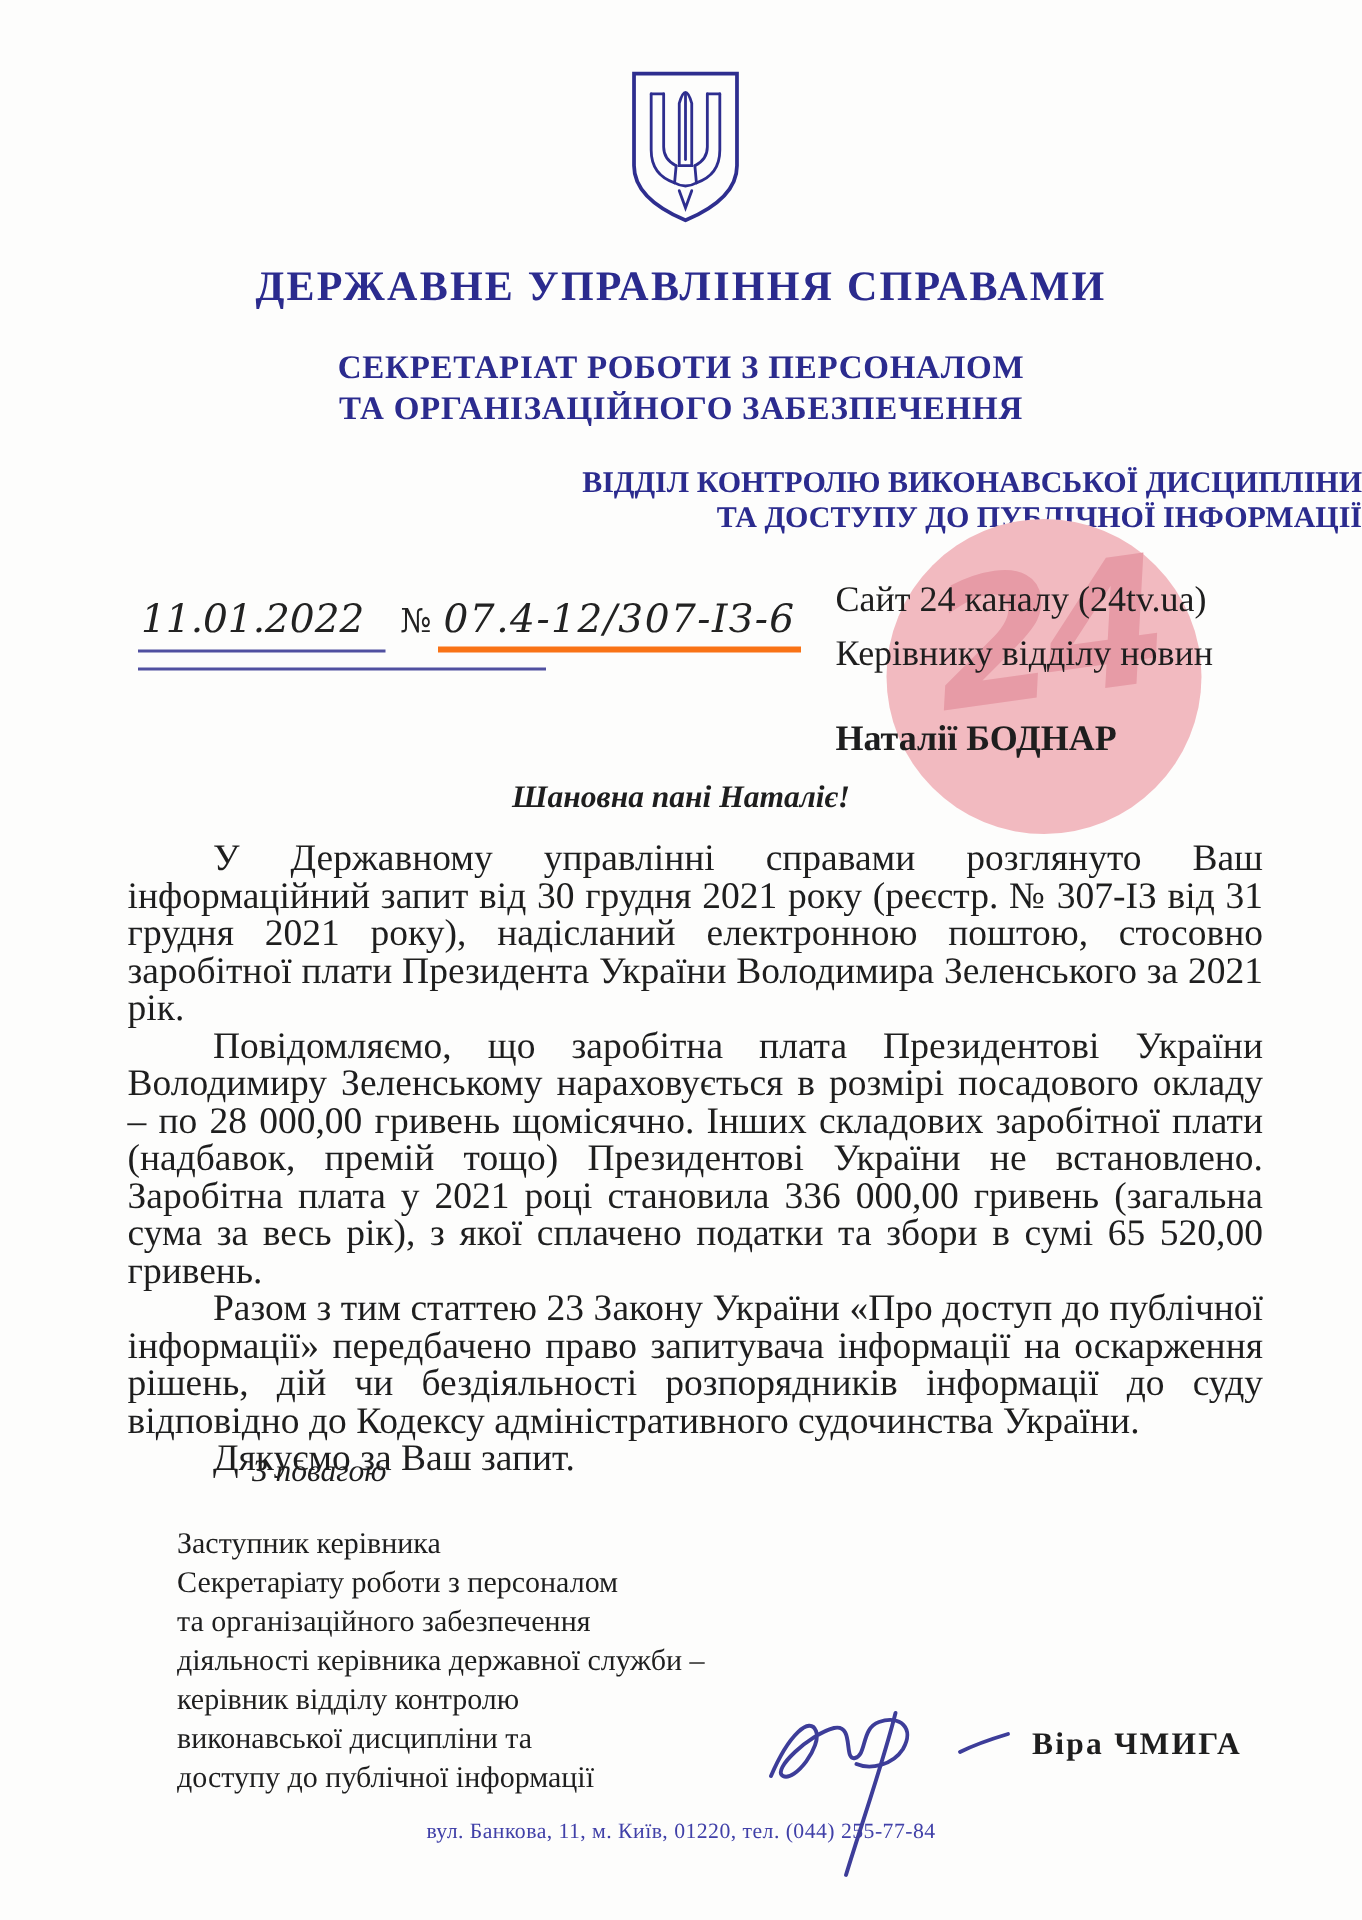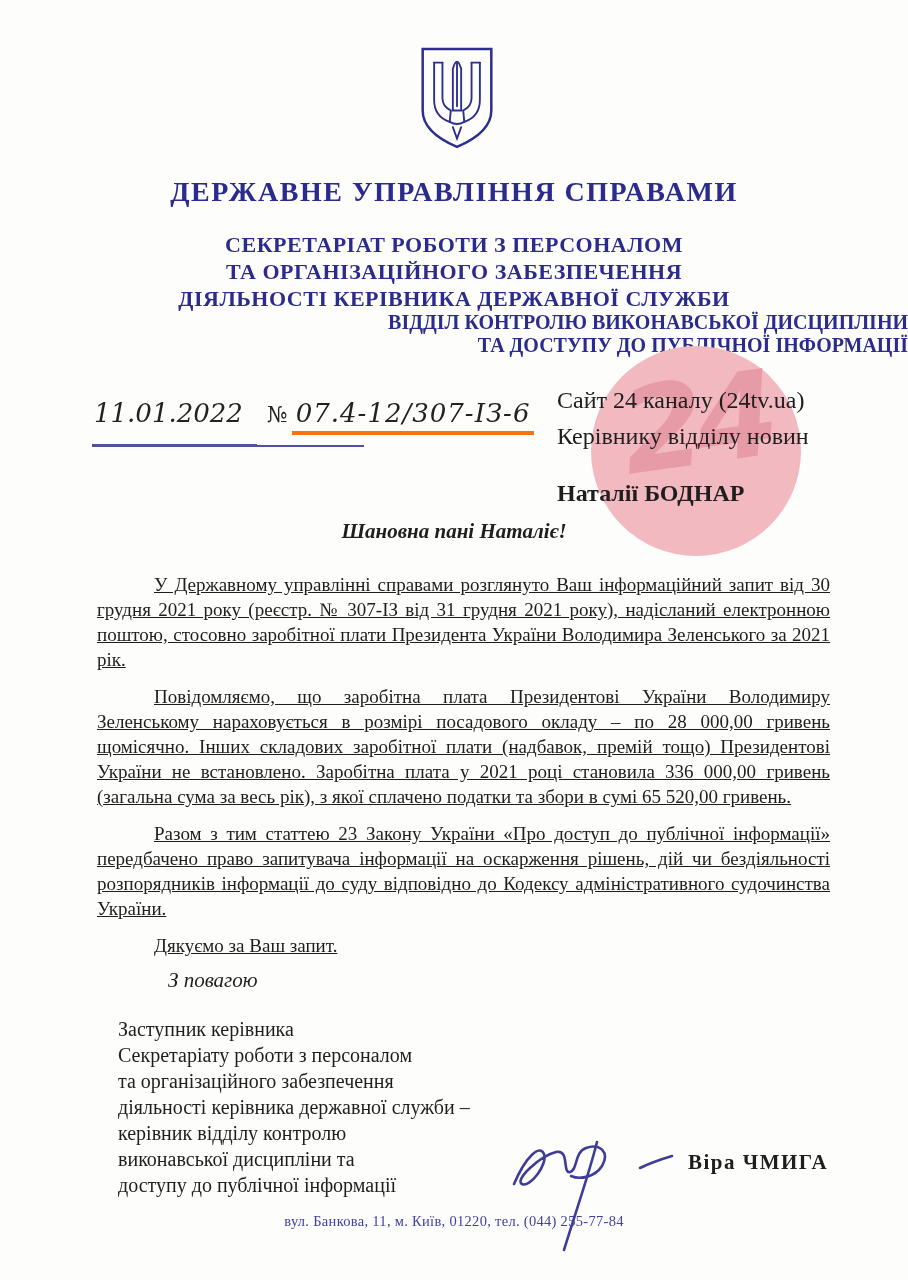--- a/index.html
+++ b/index.html
@@ -50,38 +50,38 @@
     font-family:"DejaVu Sans", sans-serif;
     font-weight:bold; font-size:29px; letter-spacing:7px;
     color:rgba(255,255,255,0.72);
   }
   
   .ref-block { position:absolute; left:92px; top:398px; z-index:2; }
   .ref-row {
     font-family:"DejaVu Serif", serif; font-style:italic;
     font-size:26px; color:#222; white-space:nowrap;
   }
-  .ref-date { border-bottom:2px solid #5050a0; padding:0 14px 16px 2px; }
+  .ref-date { border-bottom:2px solid #5050a0; padding:0 14px 5px 2px; }
   .ref-no { font-style:normal; font-size:22px; padding:0 4px 0 10px; }
   .ref-number { border-bottom:4px solid #f97316; padding:0 4px 3px 4px; letter-spacing:1px; }
   .ref-rule { margin-top:17px; width:272px; border-top:2px solid #5050a0; }
   
   .recipient { position:absolute; left:557px; top:388px; width:300px; z-index:2;
                font-size:24px; line-height:25px; }
   .recipient .r1 { margin-bottom:11px; }
   .recipient .r3 { font-weight:bold;margin-top:32px; }
   
   .salutation {
     position:absolute; top:519px; left:0; width:100%; z-index:2;
     text-align:center; font-weight:bold; font-style:italic; font-size:21px;
   }
   .body-text { position:absolute; left:85px; top:560px; width:757px; z-index:2; }
   .body-text p {
-    margin:12px; text-align:justify; text-indent:57px;
-    font-size:19px; line-height:25px;text-decoration:underline;
+    margin:0; text-align:justify; text-indent:57px;
+    font-size:25px; line-height:25px;
   }
   .body-text p.no-just { text-align:left; }
   
   .regards { position:absolute; left:168px; top:968px; z-index:2;
              font-style:italic; font-size:21px; }
   .signer-title { position:absolute; left:118px; top:1016px; z-index:2;
                   font-size:20px; line-height:26px; }
   .signature { position:absolute; left:500px; top:1122px; width:185px; height:132px; z-index:3; }
   .signer-name { position:absolute; left:688px; top:1150px; z-index:2;
                  font-weight:bold; font-size:21px; letter-spacing:1.5px; }
@@ -111,21 +111,20 @@
       <path d="M30 73 Q37 77 44 73"></path>
       <path d="M33 78 L37 89 L41 78"></path>
     </g>
   </svg>
 
   <div class="doc-title">ДЕРЖАВНЕ УПРАВЛІННЯ СПРАВАМИ</div>
 
   <div class="doc-subtitle">
     <div>СЕКРЕТАРІАТ РОБОТИ З ПЕРСОНАЛОМ</div>
     <div>ТА ОРГАНІЗАЦІЙНОГО ЗАБЕЗПЕЧЕННЯ</div>
-    <div>ДІЯЛЬНОСТІ КЕРІВНИКА ДЕРЖАВНОЇ СЛУЖБИ</div>
   </div>
 
   <div class="doc-dept">
     <div>ВІДДІЛ КОНТРОЛЮ ВИКОНАВСЬКОЇ ДИСЦИПЛІНИ</div>
     <div>ТА ДОСТУПУ ДО ПУБЛІЧНОЇ ІНФОРМАЦІЇ</div>
   </div>
 
   <div class="watermark">
     <div class="wm-24">24</div>
   </div>

